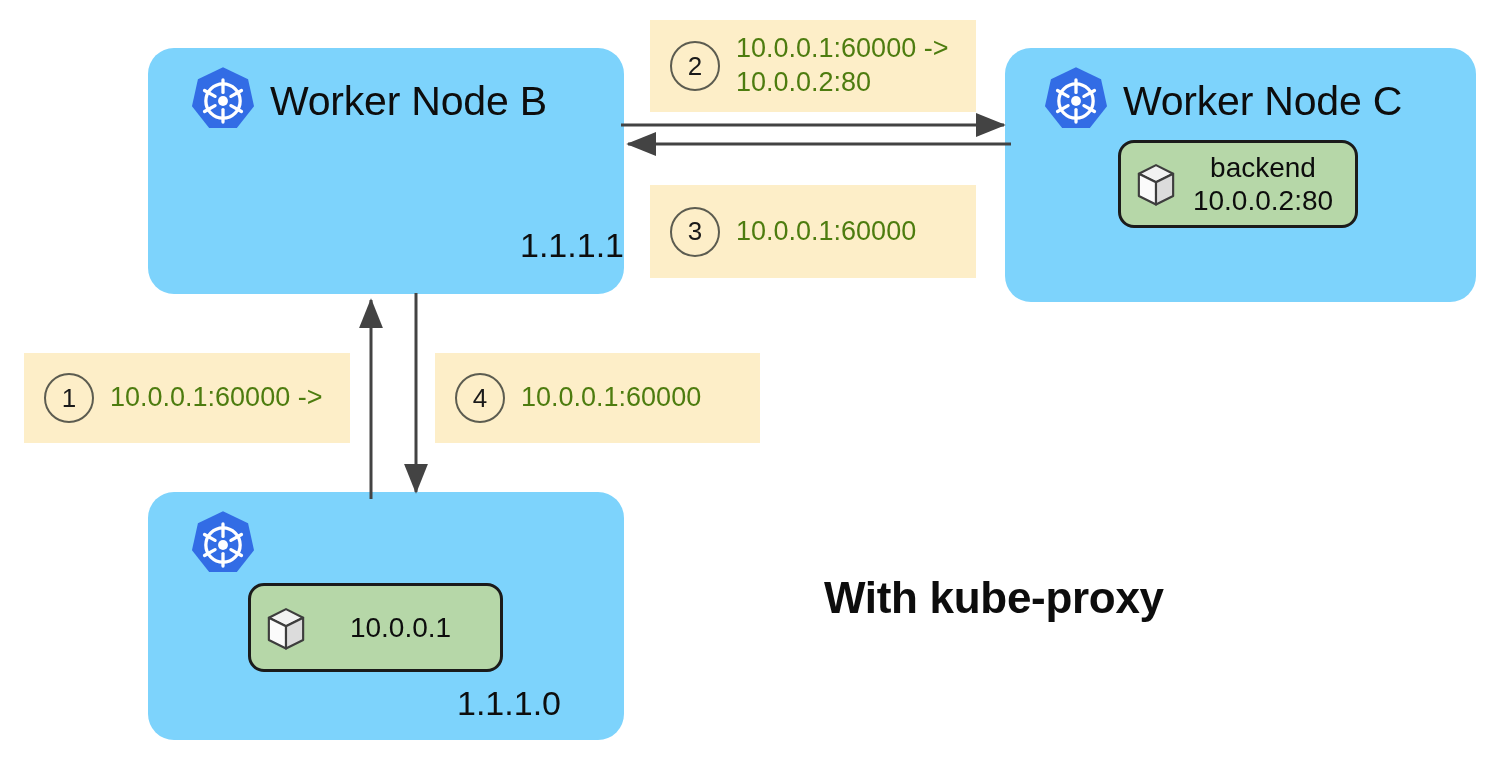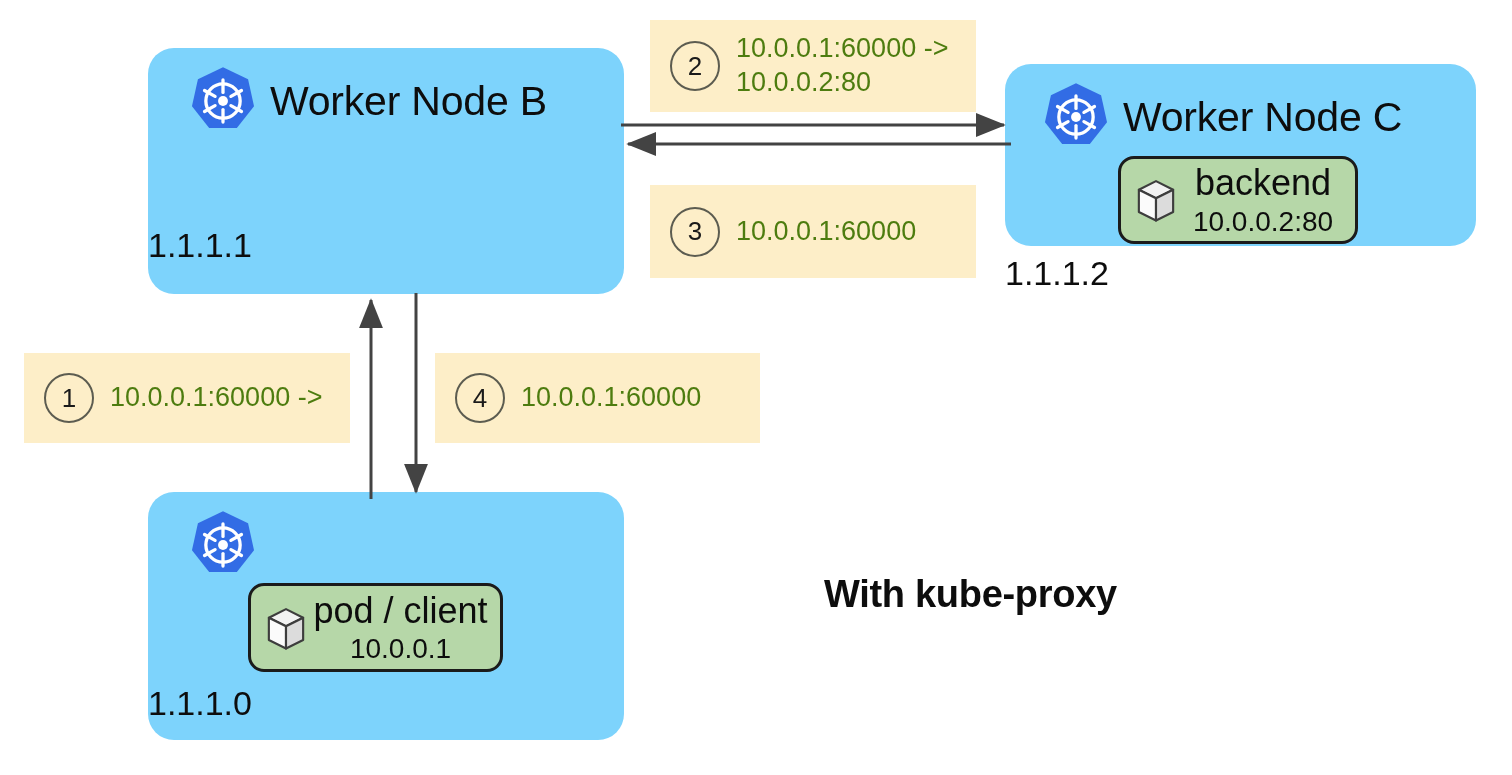--- a/index.html
+++ b/index.html
@@ -43,21 +43,21 @@
     color: #0d0d0d;
     font-weight: 400;
     letter-spacing: -0.2px;
     white-space: nowrap;
   }
   .node-ip {
     position: absolute;
     font-size: 34px;
     color: #0d0d0d;
     white-space: nowrap;
-    text-align: left;
+    text-align: right;
   }
 
   
   .pod-box {
     position: absolute;
     background: #b6d7a8;
     border: 3px solid #1b1b1b;
     border-radius: 16px;
     box-sizing: border-box;
     display: flex;
@@ -70,21 +70,21 @@
     margin-left: 14px;
   }
   .pod-text {
     flex: 1;
     text-align: center;
     line-height: 1.18;
     padding-right: 6px;
   }
   .pod-name {
     display: block;
-    font-size: 36px;
+    font-size: 28px;
     color: #0d0d0d;
     white-space: nowrap;
   }
   .pod-addr {
     display: block;
     font-size: 28px;
     color: #0d0d0d;
     white-space: nowrap;
   }
 
@@ -123,21 +123,21 @@
 
   
   .arrow-svg {
     position: absolute;
     overflow: visible;
   }
 
   
   .caption {
     position: absolute;
-    font-size: 38px;
+    font-size: 44px;
     font-weight: bold;
     color: #0d0d0d;
     white-space: nowrap;
     letter-spacing: -0.3px;
   }
 </style>
 </head>
 <body>
 
 <div id="canvas">
@@ -155,21 +155,21 @@
           <line x1="22" y1="69" x2="38" y2="60"></line>
           <line x1="62" y1="46" x2="78" y2="37"></line>
         </g>
         <circle cx="50" cy="53" r="7.5" fill="#ffffff"></circle>
       </svg>
       <span class="node-title">Worker Node B</span>
     </div>
     <div class="node-ip" style="left:0; top:178px; width:476px;">1.1.1.1</div>
   </div>
 
-  <div class="node-box" style="left:1005px; top:64px; width:471px; height:182px;">
+  <div class="node-box" style="left:1005px; top:48px; width:471px; height:254px;">
     <div class="node-title-row" style="left:38px; top:18px;">
       <svg class="k8s-logo" viewBox="0 0 100 106">
         <polygon points="50,2 88,20 97,61 71,94 29,94 3,61 12,20" fill="#326ce5"></polygon>
         <g fill="none" stroke="#ffffff" stroke-width="5" stroke-linecap="round">
           <circle cx="50" cy="53" r="26"></circle>
           <line x1="50" y1="21" x2="50" y2="40"></line>
           <line x1="50" y1="66" x2="50" y2="85"></line>
           <line x1="22" y1="37" x2="38" y2="46"></line>
           <line x1="62" y1="60" x2="78" y2="69"></line>
           <line x1="22" y1="69" x2="38" y2="60"></line>
@@ -186,21 +186,20 @@
         <polygon points="4,16 24,6 44,16 24,26" fill="#f2f2f2" stroke="#3d3d3d" stroke-width="2.5" stroke-linejoin="round"></polygon>
         <polygon points="4,16 24,26 24,52 4,42" fill="#fbfbfb" stroke="#3d3d3d" stroke-width="2.5" stroke-linejoin="round"></polygon>
         <polygon points="44,16 24,26 24,52 44,42" fill="#dcdcdc" stroke="#3d3d3d" stroke-width="2.5" stroke-linejoin="round"></polygon>
       </svg>
       <div class="pod-text">
         <span class="pod-name">backend</span>
         <span class="pod-addr">10.0.0.2:80</span>
       </div>
     </div>
 
-    <div class="node-ip" style="left:0; top:190px; width:471px;">1.1.1.2</div>
   </div>
 
   <div class="node-box" style="left:148px; top:492px; width:476px; height:248px;">
     <div class="node-title-row" style="left:42px; top:18px;">
       <svg class="k8s-logo" viewBox="0 0 100 106">
         <polygon points="50,2 88,20 97,61 71,94 29,94 3,61 12,20" fill="#326ce5"></polygon>
         <g fill="none" stroke="#ffffff" stroke-width="5" stroke-linecap="round">
           <circle cx="50" cy="53" r="26"></circle>
           <line x1="50" y1="21" x2="50" y2="40"></line>
           <line x1="50" y1="66" x2="50" y2="85"></line>
@@ -213,21 +212,20 @@
       </svg>
     </div>
 
     <div class="pod-box" style="left:100px; top:91px; width:255px; height:89px;">
       <svg class="cube-icon" viewBox="0 0 48 56">
         <polygon points="4,16 24,6 44,16 24,26" fill="#f2f2f2" stroke="#3d3d3d" stroke-width="2.5" stroke-linejoin="round"></polygon>
         <polygon points="4,16 24,26 24,52 4,42" fill="#fbfbfb" stroke="#3d3d3d" stroke-width="2.5" stroke-linejoin="round"></polygon>
         <polygon points="44,16 24,26 24,52 44,42" fill="#dcdcdc" stroke="#3d3d3d" stroke-width="2.5" stroke-linejoin="round"></polygon>
       </svg>
       <div class="pod-text">
-        <span class="pod-name">pod / client</span>
         <span class="pod-addr">10.0.0.1</span>
       </div>
     </div>
 
     <div class="node-ip" style="left:0; top:192px; width:413px;">1.1.1.0</div>
   </div>
 
   <div class="step-label" style="left:650px; top:20px; width:326px; height:92px;">
     <div class="step-circle">2</div>
     <div class="step-lines">

